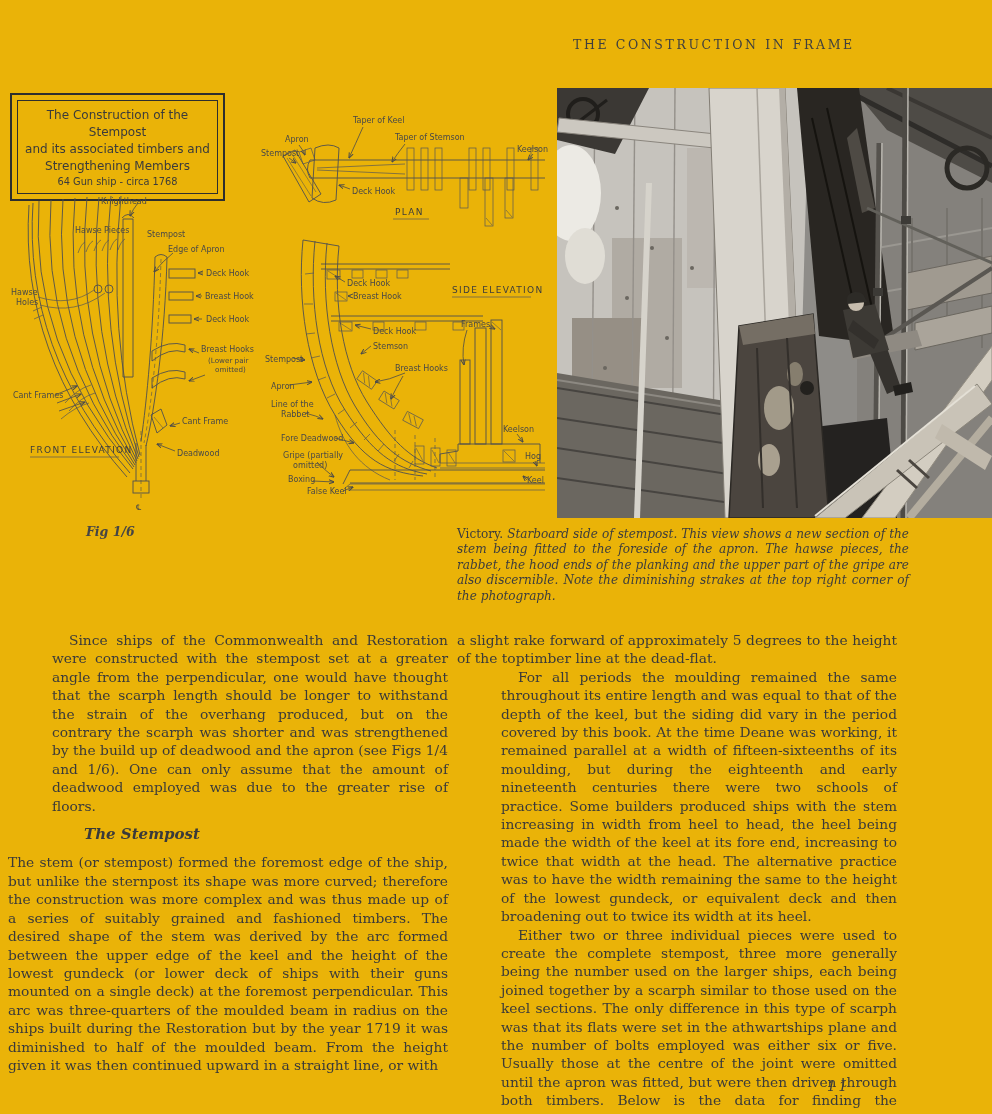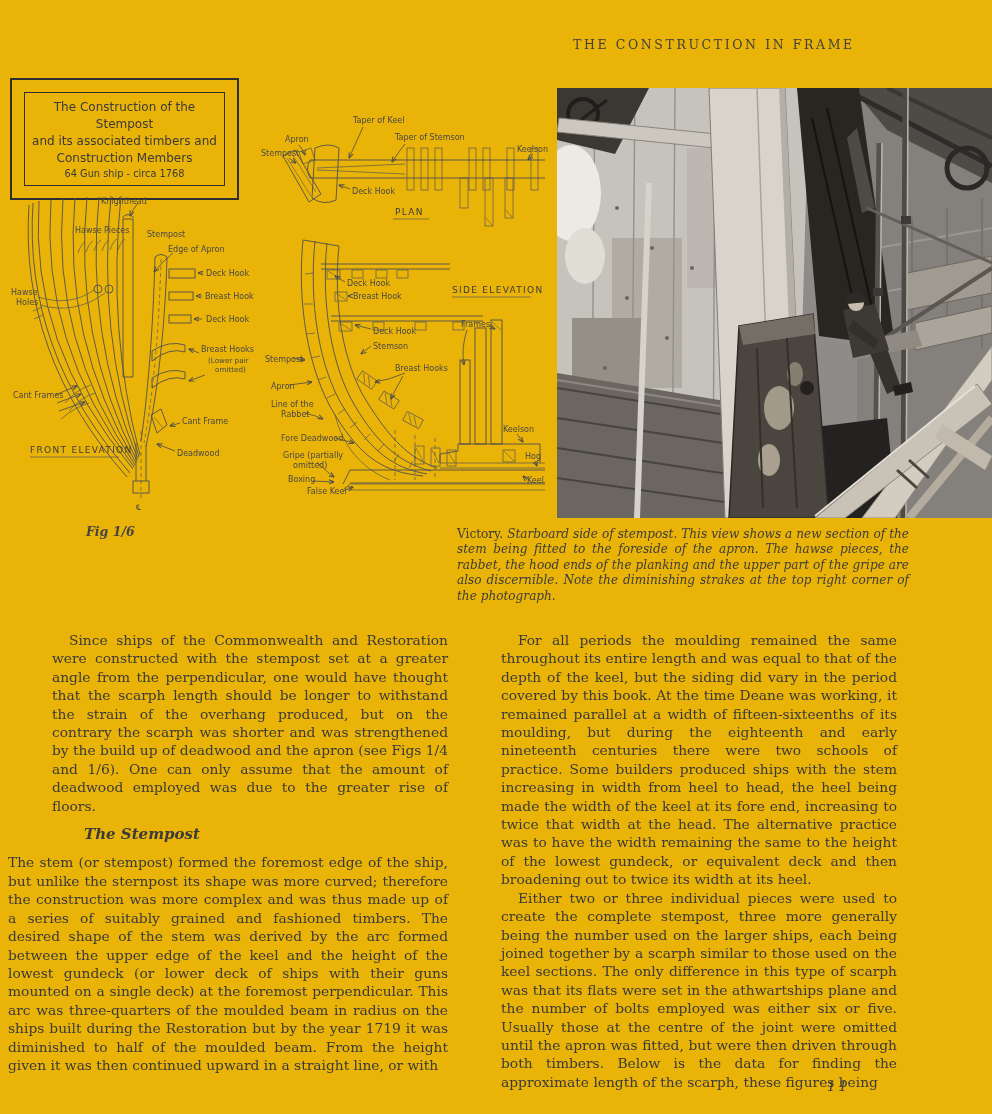--- a/index.html
+++ b/index.html
@@ -1,20 +1,20 @@
 <!DOCTYPE html>
 <html><head>
 <meta charset="utf-8">
 <style>
   html,body{margin:0;padding:0;background:#e8e6e1;}
   #page{position:relative;width:992px;height:1114px;background:#eab308;
         font-family:"DejaVu Serif",serif;color:#3a3a3a;overflow:hidden;}
   .abs{position:absolute;}
   .header{left:573px;top:37px;font-size:12.5px;letter-spacing:2.6px;color:#3f3f3f;}
-  .titlebox{left:10px;top:78px;width:201px;border:2.5px solid #2e2e2e;padding:12px;}
+  .titlebox{left:10px;top:93px;width:201px;border:2.5px solid #2e2e2e;padding:5px;}
   .titlebox .inner{border:1px solid #2e2e2e;padding:6px 3px 4px;text-align:center;
         font-family:"DejaVu Sans",sans-serif;color:#3b3b3b;}
   .tb1{font-size:12px;line-height:17px;}
   .tb4{font-size:9.8px;line-height:14px;}
   .figcap{left:86px;top:524px;font-style:italic;font-size:12.5px;color:#454545;font-weight:bold;}
   .photocap{left:457px;top:527px;width:452px;font-size:12.1px;line-height:15.4px;
         text-align:justify;font-style:italic;color:#3d3d3d;}
   .photocap .lead{font-style:normal;margin-top:34px;}
   .col{width:440px;font-size:13.8px;line-height:18.4px;text-align:justify;}
   .col p{margin:0;}
@@ -35,21 +35,21 @@
 <body>
 
 <div id="page">
 
   <div class="abs header">THE CONSTRUCTION IN FRAME</div>
 
   <div class="abs titlebox">
     <div class="inner">
       <div class="tb1">The Construction of the Stempost</div>
       <div class="tb1">and its associated timbers and</div>
-      <div class="tb1">Construction Members</div>
+      <div class="tb1">Strengthening Members</div>
       <div class="tb4">64 Gun ship - circa 1768</div>
     </div>
   </div>
 
   <svg class="abs" style="left:5px;top:185px" width="255" height="335" viewBox="0 0 255 335">
     <defs>
       <marker id="af" viewBox="0 0 8 8" refX="7.5" refY="4" markerWidth="7" markerHeight="7" orient="auto">
         <path d="M0,1 L8,4 L0,7" fill="none" stroke="#4a4a4a" stroke-width="1.4"></path>
       </marker>
     </defs>
@@ -424,19 +424,20 @@
     <span class="lead">Victory.</span>
     <span>Starboard side of stempost. This view shows a new section of the stem being fitted to the foreside of the apron. The hawse pieces, the rabbet, the hood ends of the planking and the upper part of the gripe are also discernible. Note the diminishing strakes at the top right corner of the photograph.</span>
   </div>
 
   <div class="abs col" style="left:8px;top:631px">
     <p class="ind">Since ships of the Commonwealth and Restoration were constructed with the stempost set at a greater angle from the perpendicular, one would have thought that the scarph length should be longer to withstand the strain of the overhang produced, but on the contrary the scarph was shorter and was strengthened by the build up of deadwood and the apron (see Figs 1/4 and 1/6). One can only assume that the amount of deadwood employed was due to the greater rise of floors.</p>
     <h3 class="subhead">The Stempost</h3>
     <p>The stem (or stempost) formed the foremost edge of the ship, but unlike the sternpost its shape was more curved; therefore the construction was more complex and was thus made up of a series of suitably grained and fashioned timbers. The desired shape of the stem was derived by the arc formed between the upper edge of the keel and the height of the lowest gundeck (or lower deck of ships with their guns mounted on a single deck) at the foremost perpendicular. This arc was three-quarters of the moulded beam in radius on the ships built during the Restoration but by the year 1719 it was diminished to half of the moulded beam. From the height given it was then continued upward in a straight line, or with</p>
   </div>
   <div class="abs col" style="left:457px;top:631px">
+    <p>a slight rake forward of approximately 5 degrees to the height of the toptimber line at the dead-flat.</p>
     <p class="ind">For all periods the moulding remained the same throughout its entire length and was equal to that of the depth of the keel, but the siding did vary in the period covered by this book. At the time Deane was working, it remained parallel at a width of fifteen-sixteenths of its moulding, but during the eighteenth and early nineteenth centuries there were two schools of practice. Some builders produced ships with the stem increasing in width from heel to head, the heel being made the width of the keel at its fore end, increasing to twice that width at the head. The alternative practice was to have the width remaining the same to the height of the lowest gundeck, or equivalent deck and then broadening out to twice its width at its heel.</p>
     <p class="ind">Either two or three individual pieces were used to create the complete stempost, three more generally being the number used on the larger ships, each being joined together by a scarph similar to those used on the keel sections. The only difference in this type of scarph was that its flats were set in the athwartships plane and the number of bolts employed was either six or five. Usually those at the centre of the joint were omitted until the apron was fitted, but were then driven through both timbers. Below is the data for finding the approximate length of the scarph, these figures being</p>
   </div>
 
   <div class="abs pageno">11</div>
 
 </div>
 
 </body></html>

